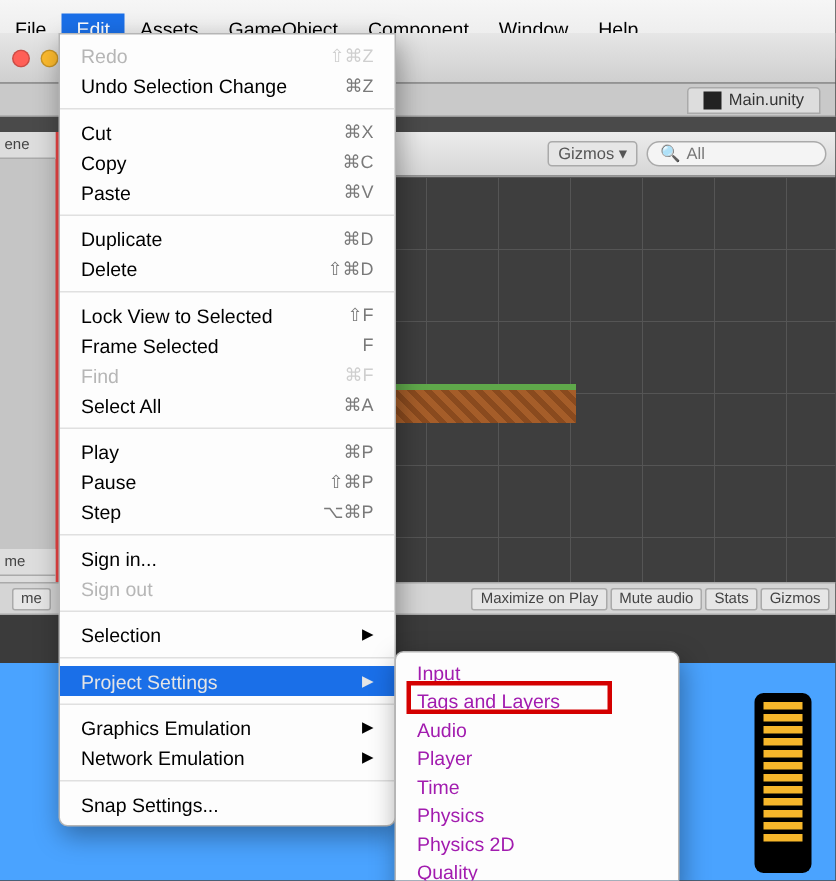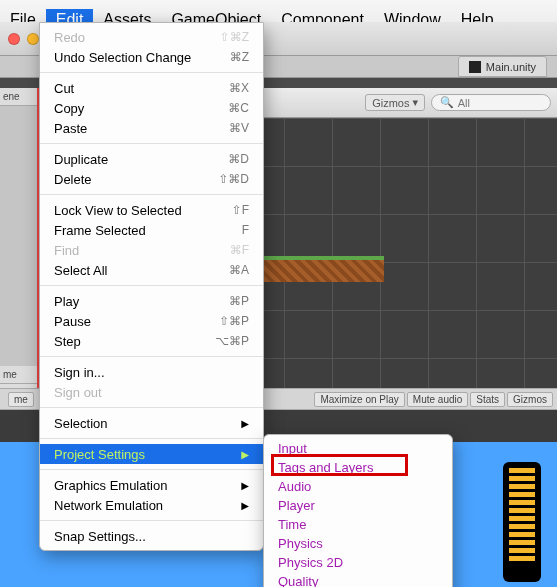--- a/index.html
+++ b/index.html
@@ -1,30 +1,30 @@
 <!DOCTYPE html>
 <html><head>
 <meta charset="utf-8">
 <style>
   * { margin: 0; padding: 0; box-sizing: border-box; font-family: "Lucida Grande", "Helvetica Neue", Arial, sans-serif; }
   body { width: 557px; height: 587px; background: #4a4a4a; overflow: hidden; position: relative; }
 
   
-  .menubar { background: linear-gradient(#f6f6f6,#e8e8e8); height: 40px; display: flex; align-items: center; font-size: 16px; border-bottom: 1px solid #bdbdbd; }
+  .menubar { background: linear-gradient(#f6f6f6,#e8e8e8); height: 40px; display: flex; align-items: center; font-size: 13px; border-bottom: 1px solid #bdbdbd; }
   .menubar .item { padding: 0 10px; height: 22px; display: flex; align-items: center; color: #000; }
   .menubar .item.active { background: #1a6fe8; color: #fff; }
 
   
   .editor-bg { position: absolute; top: 22px; left: 0; right: 0; bottom: 0; }
   .window-header { height: 34px; background: linear-gradient(#e6e6e6,#cfcfcf); border-bottom: 1px solid #9a9a9a; display: flex; align-items: center; padding-left: 8px; }
   .traffic { display: flex; gap: 7px; margin-right: 10px; }
   .traffic span { width: 12px; height: 12px; border-radius: 50%; display: inline-block; border: 1px solid rgba(0,0,0,0.2); }
   .tl-red { background: #ff5f57; } .tl-yel { background: #febc2e; } .tl-grn { background: #28c840; }
 
-  .tabs-row { height: 22px; background: #c9c9c9; display: flex; justify-content: flex-end; padding-right: 10px; font-size: 11px; color: #333; border-bottom: 1px solid #999; }
+  .tabs-row { height: 22px; background: #c9c9c9; display: flex; align-items: center; justify-content: flex-end; padding-right: 10px; font-size: 11px; color: #333; border-bottom: 1px solid #999; }
   .tabs-row .tab { background: #ddd; padding: 2px 10px; border: 1px solid #aaa; border-radius: 3px 3px 0 0; display: flex; align-items: center; gap: 5px; }
   .unity-icon { width: 12px; height: 12px; background: #222; display: inline-block; }
   .toolbtn { width: 30px; height: 22px; background: #e6e6e6; border: 1px solid #aaa; border-radius: 3px; display: flex; align-items: center; justify-content: center; font-size: 14px; color: #444; }
   .toolbar-right { margin-left: auto; display: flex; align-items: center; gap: 6px; font-size: 11px; color: #555; }
   .giz-btn { background: #e6e6e6; border: 1px solid #aaa; border-radius: 3px; padding: 1px 6px; display: flex; align-items: center; gap: 3px; }
   .search-field { background: #f4f4f4; border: 1px solid #aaa; border-radius: 10px; padding: 1px 8px; font-size: 11px; color: #777; width: 120px; display: flex; align-items: center; gap: 4px; }
 
   .panel-strip { position: absolute; left: 0; top: 66px; width: 44px; height: 300px; background: #c5c5c5; border-right: 7px solid #ef4444; font-size: 10px; color: #444; }
   .panel-strip .lab { padding: 3px 3px; border-bottom: 1px solid #aaa; background: #ddd; }
 
@@ -39,21 +39,21 @@
 
   .below-dark { position: absolute; left: 0; right: 0; top: 388px; height: 32px; background: #3b3b3b; }
   .blue-area { position: absolute; left: 0; right: 0; top: 420px; bottom: 0; background: #4aa3ff; }
   .pixel-obj { position: absolute; right: 16px; top: 440px; width: 38px; height: 120px; background: #000; border-radius: 6px; padding: 6px 6px; display: flex; flex-direction: column; gap: 3px; image-rendering: pixelated; }
   .pixel-obj span { height: 5px; background: #f7b72b; }
 
   
   .dropdown { position: absolute; left: 39px; top: 22px; width: 225px; background: #fdfdfd; border: 1px solid #b5b5b5; border-radius: 0 0 6px 6px; box-shadow: 2px 6px 18px rgba(0,0,0,0.35); padding: 4px 0; font-size: 13px; }
   .dropdown .row { display: flex; align-items: center; height: 20px; padding: 0 14px; color: #000; position: relative; }
   .dropdown .row.disabled { color: #b6b6b6; }
-  .dropdown .row.highlight { background: #1a6fe8; color: #bef264; gap: 48px; }
+  .dropdown .row.highlight { background: #1a6fe8; color: #e5e5e5; gap: 48px; }
   .dropdown .sep { height: 1px; background: #e0e0e0; margin: 5px 0; }
   .dropdown .shortcut { margin-left: auto; font-size: 12px; color: #7a7a7a; }
   .dropdown .row.disabled .shortcut { color: #cfcfcf; }
   .dropdown .arrow { margin-left: auto; font-size: 10px; }
 
   
   .submenu { position: absolute; left: 263px; top: 434px; width: 190px; background: #fdfdfd; border: 1px solid #b5b5b5; border-radius: 6px; box-shadow: 2px 6px 18px rgba(0,0,0,0.35); padding: 4px 0; font-size: 13px; }
   .submenu .row { display: flex; align-items: center; height: 19px; padding: 0 14px; color: #a21caf; }
   .red-box { position: absolute; border: 3px solid #d40000; pointer-events: none; }
 </style>

